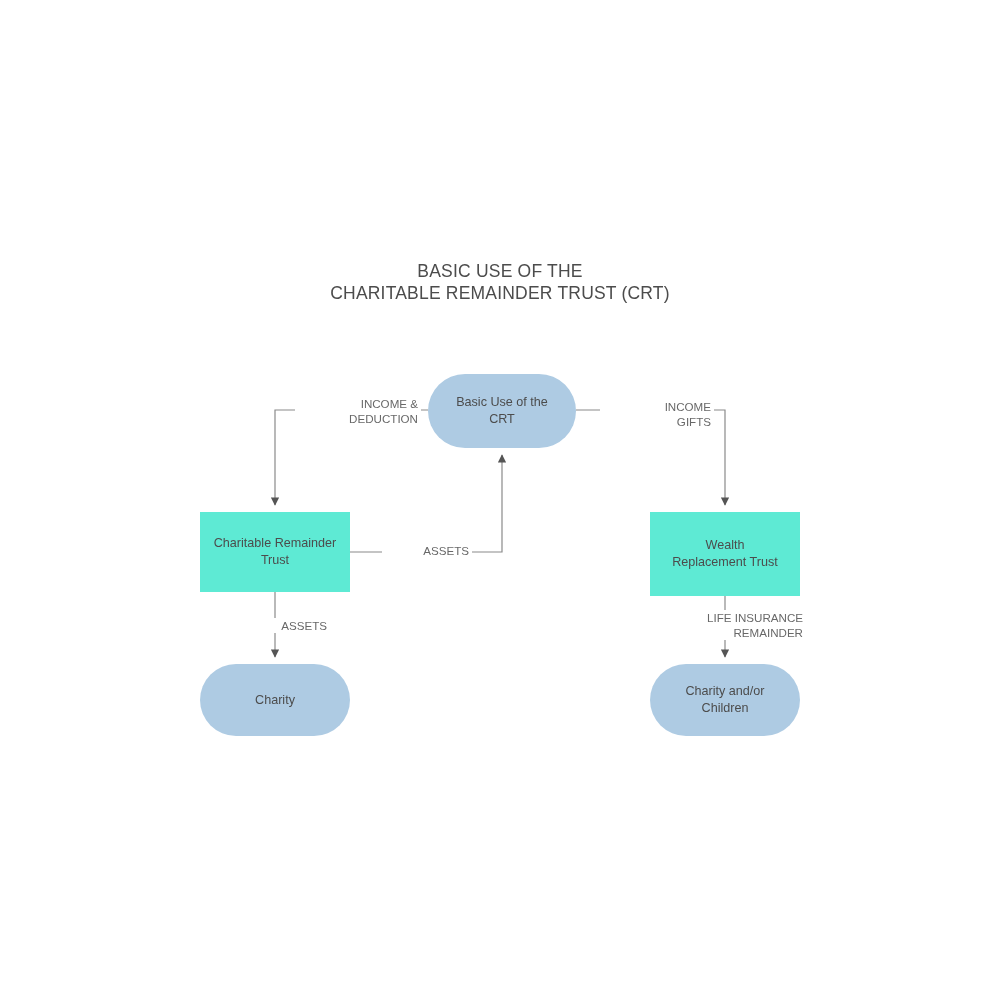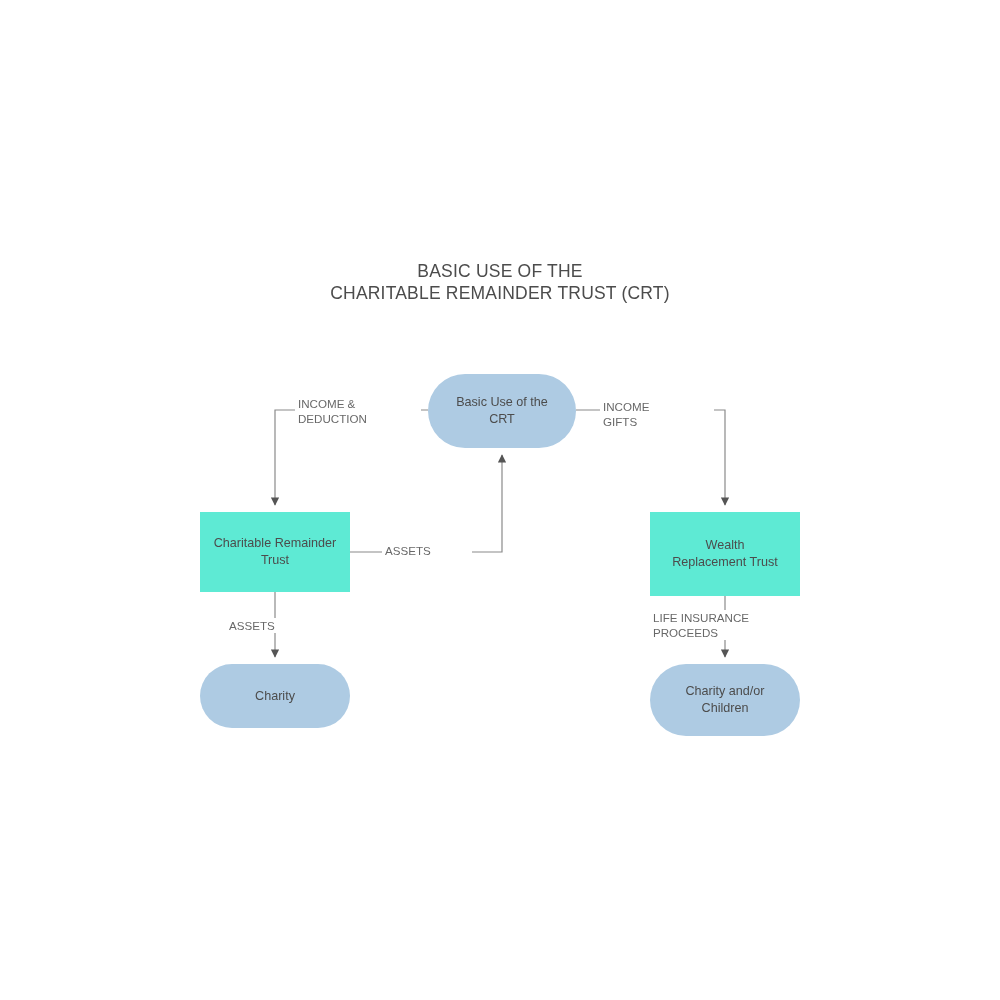--- a/index.html
+++ b/index.html
@@ -54,30 +54,30 @@
     background: #aecbe3;
     border-radius: 999px;
   }
   .node-rect {
     background: #5eead4;
   }
 
   #node-crt        { left: 428px; top: 374px; width: 148px; height: 74px; }
   #node-crt-trust  { left: 200px; top: 512px; width: 150px; height: 80px; }
   #node-wrt        { left: 650px; top: 512px; width: 150px; height: 84px; }
-  #node-charity    { left: 200px; top: 664px; width: 150px; height: 64px; }
+  #node-charity    { left: 200px; top: 664px; width: 150px; height: 72px; }
   #node-spouse     { left: 650px; top: 664px; width: 150px; height: 72px; }
 
   
   .edge-label {
     position: absolute;
     color: #686868;
     font-size: 11.6px;
     line-height: 15px;
-    text-align: left;
+    text-align: right;
     white-space: pre-line;
     background: #ffffff;
     padding: 0 3px;
   }
   #label-income-deduction { left: 295px; top: 396px; width: 120px; }
   #label-income-gifts     { left: 600px; top: 399px; width: 108px; }
   #label-assets-mid       { left: 382px; top: 544px; width: 84px; line-height: 14px; }
   #label-assets-left      { left: 226px; top: 618px; width: 98px; }
   #label-life-insurance   { left: 650px; top: 610px; width: 150px; }
 </style>
@@ -133,13 +133,13 @@
 DEDUCTION</div>
 
 <div class="edge-label" id="label-income-gifts">INCOME
 GIFTS</div>
 
 <div class="edge-label" id="label-assets-mid">ASSETS</div>
 
 <div class="edge-label" id="label-assets-left">ASSETS</div>
 
 <div class="edge-label" id="label-life-insurance">LIFE INSURANCE
-PROCEEDS</div>
+REMAINDER</div>
 
 </body></html>

